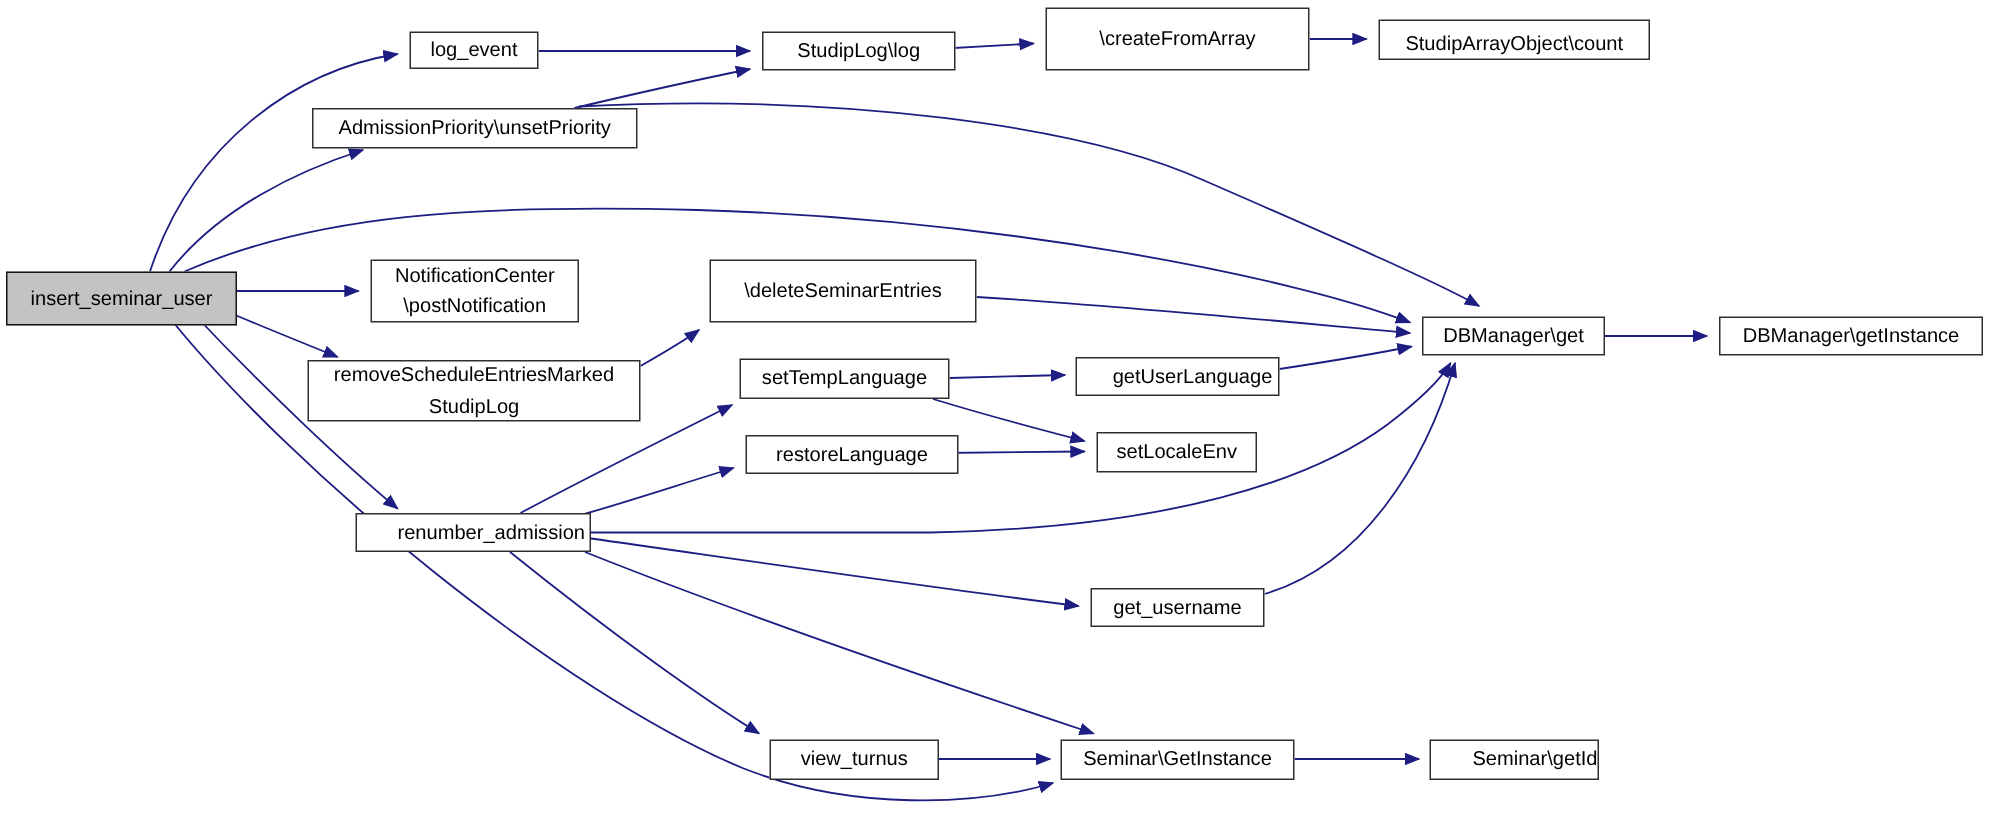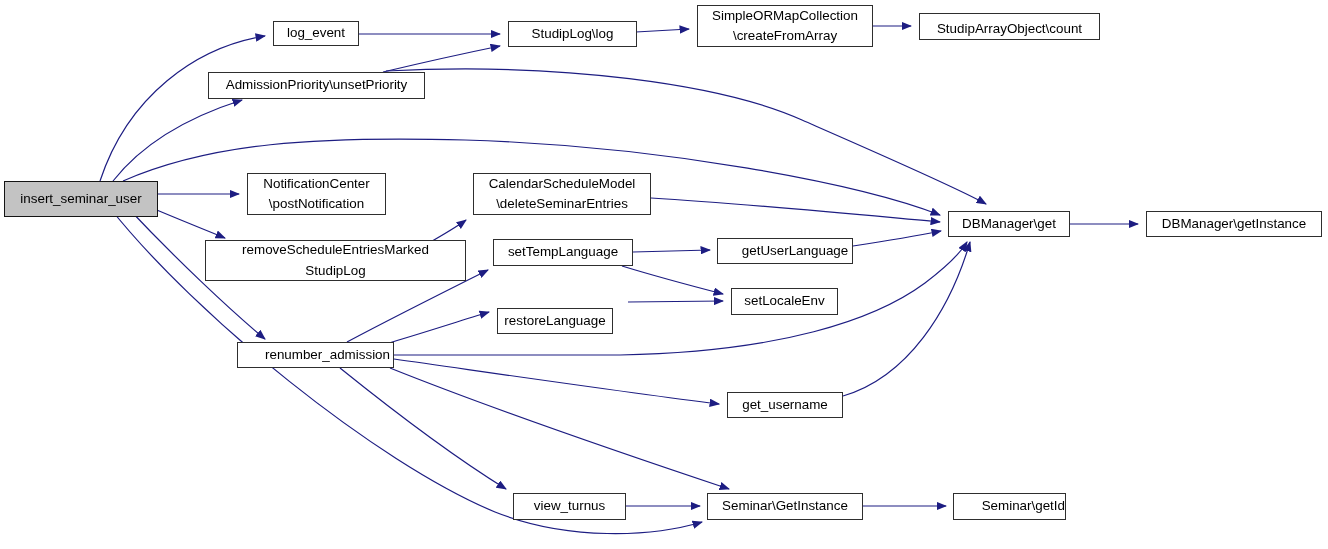--- a/index.html
+++ b/index.html
@@ -65,51 +65,49 @@
       <div class="node" style="left: 273px; top: 21px; width: 86px; height: 25px;">
         <span>log_event</span>
       </div>
       <div class="node" style="left: 208px; top: 72px; width: 217px; height: 27px;">
         <span>AdmissionPriority\unsetPriority</span>
       </div>
       <div class="node" style="left: 508px; top: 21px; width: 129px; height: 26px;">
         <span>StudipLog\log</span>
       </div>
       <div class="node" style="left: 697px; top: 5px; width: 176px; height: 42px;">
-        <span>SimpleORMapCollection</span>
         <span>\createFromArray</span>
       </div>
       <div class="node" style="left: 919px; top: 13px; width: 181px; height: 27px; justify-content: flex-end;">
         <span>StudipArrayObject\count</span>
       </div>
       <div class="node" style="left: 247px; top: 173px; width: 139px; height: 42px;">
         <span>NotificationCenter</span>
         <span>\postNotification</span>
       </div>
       <div class="node" style="left: 473px; top: 173px; width: 178px; height: 42px;">
-        <span>CalendarScheduleModel</span>
         <span>\deleteSeminarEntries</span>
       </div>
       <div class="node" style="left: 948px; top: 211px; width: 122px; height: 26px;">
         <span>DBManager\get</span>
       </div>
       <div class="node" style="left: 1146px; top: 211px; width: 176px; height: 26px;">
         <span>DBManager\getInstance</span>
       </div>
-      <div class="node" style="left: 205px; top: 240px; width: 261px; height: 41px;">
+      <div class="node" style="left: 205px; top: 240px; width: 222px; height: 41px;">
         <span>removeScheduleEntriesMarked</span>
         <span>StudipLog</span>
       </div>
       <div class="node" style="left: 493px; top: 239px; width: 140px; height: 27px;">
         <span>setTempLanguage</span>
       </div>
       <div class="node" style="left: 717px; top: 238px; width: 136px; height: 26px; padding-left: 20px;">
         <span>getUserLanguage</span>
       </div>
-      <div class="node" style="left: 497px; top: 290px; width: 116px; height: 26px; margin-top: 18px;">
+      <div class="node" style="left: 497px; top: 290px; width: 142px; height: 26px;">
         <span>restoreLanguage</span>
       </div>
       <div class="node" style="left: 731px; top: 288px; width: 107px; height: 27px;">
         <span>setLocaleEnv</span>
       </div>
       <div class="node" style="left: 237px; top: 342px; width: 157px; height: 26px; padding-left: 24px;">
         <span>renumber_admission</span>
       </div>
       <div class="node" style="left: 727px; top: 392px; width: 116px; height: 26px;">
         <span>get_username</span>

